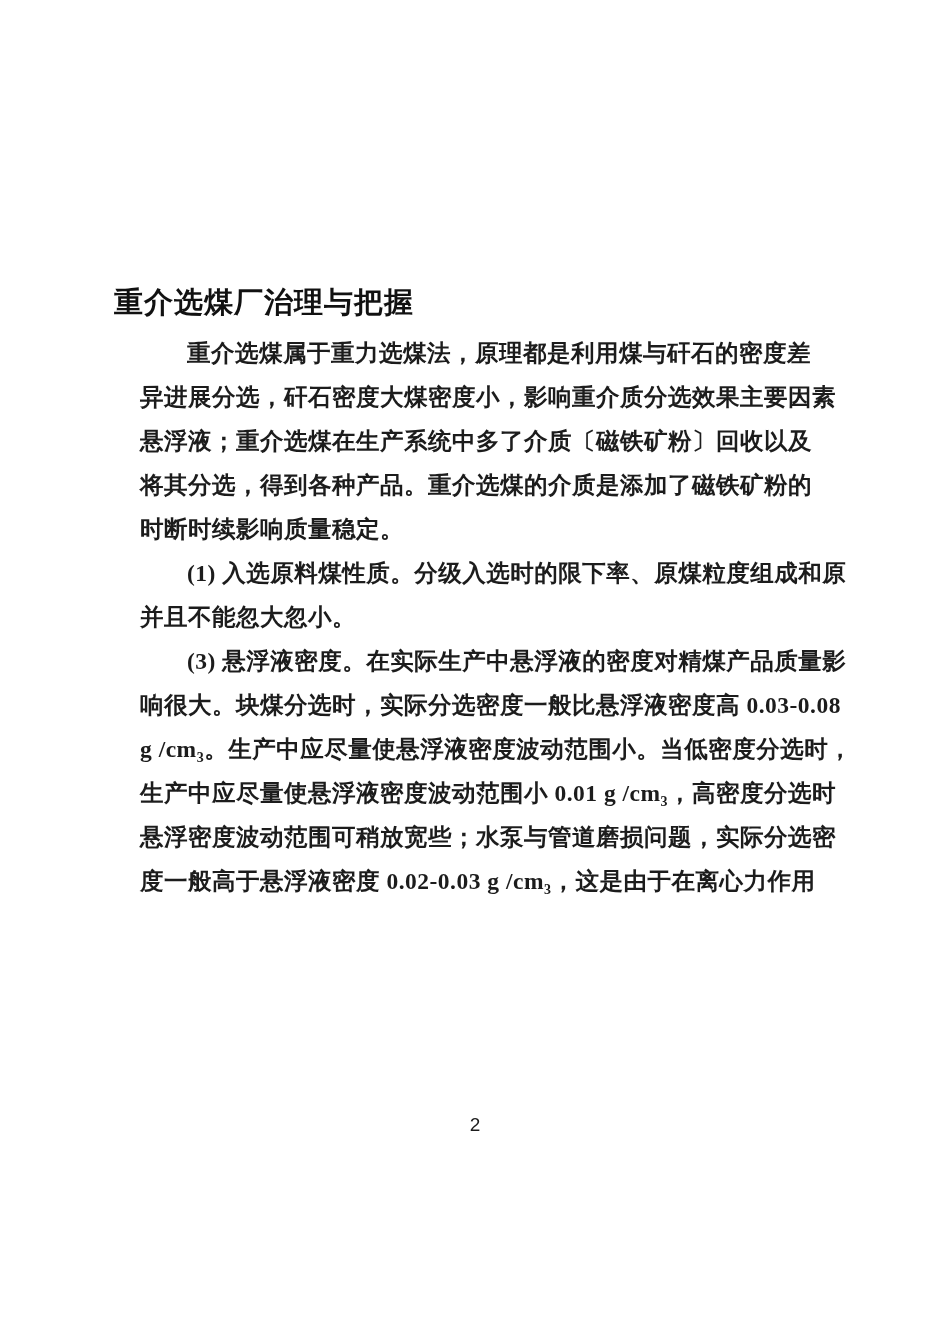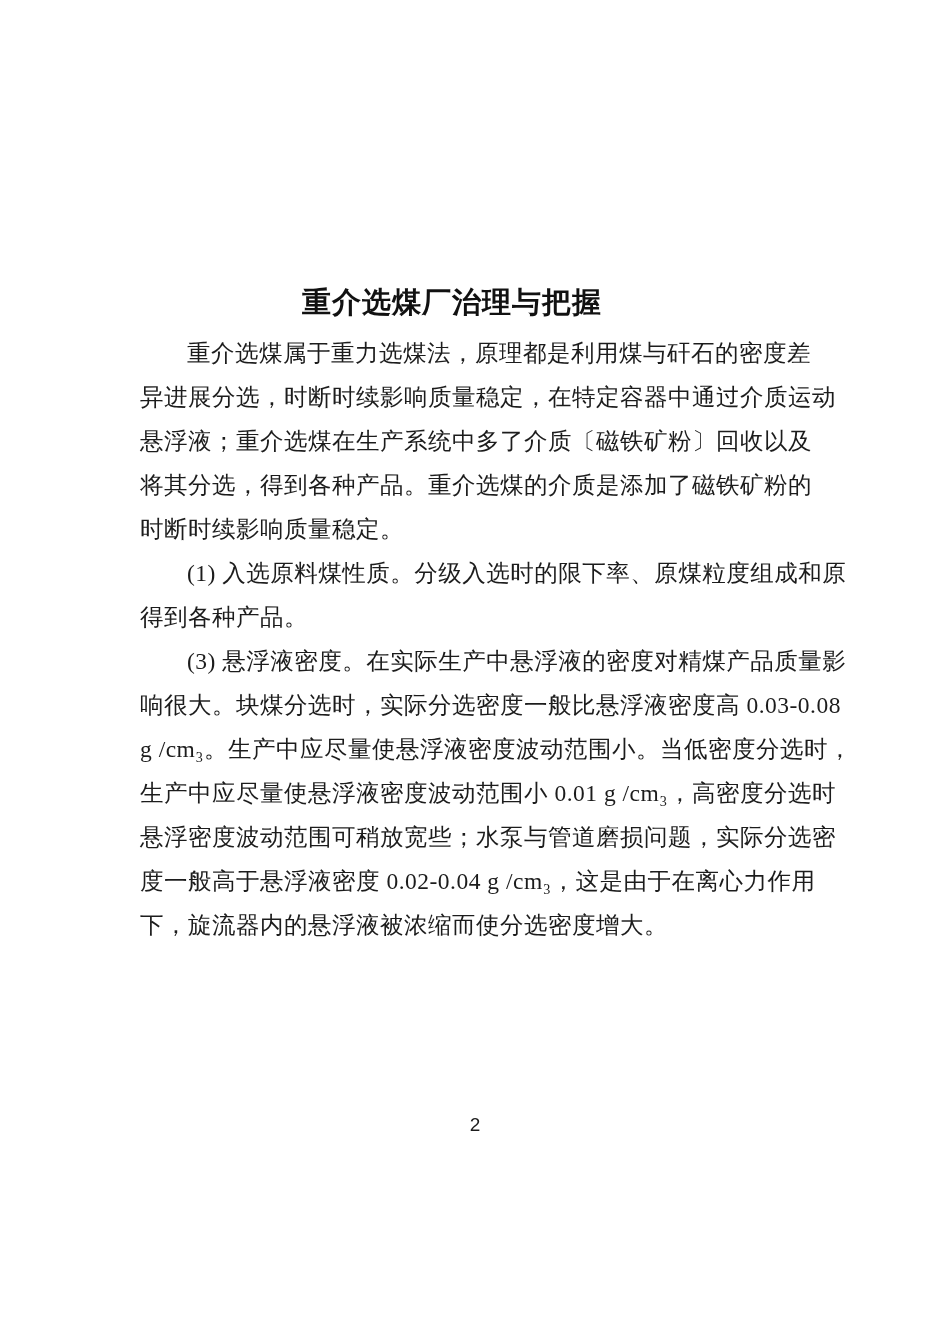--- a/index.html
+++ b/index.html
@@ -16,32 +16,32 @@
     overflow: hidden;
   }
   .doc {
     padding-top: 286px;
   }
   .title {
     margin: 0 0 0 140px;
     width: 676px;
     height: 32px;
     line-height: 32px;
-    text-align: center;
     font-size: 29px;
     font-weight: bold;
     font-family: "Liberation Sans", "DejaVu Sans", sans-serif;
     color: #111111;
     transform: translateX(-26px);
     letter-spacing: 1px;
   }
   .body-text {
     margin: 13px 0 0 140px;
     width: 700px;
     font-size: 23.5px;
+    font-weight: bold;
   }
   .para {
     margin: 0;
     padding: 0;
   }
   .line {
     height: 44px;
     line-height: 44px;
     white-space: nowrap;
     letter-spacing: 0.5px;
@@ -65,40 +65,39 @@
 <body>
 
 <div class="doc">
 
   <h1 class="title">重介选煤厂治理与把握</h1>
 
   <div class="body-text">
 
     <div class="para">
       <div class="line indent">重介选煤属于重力选煤法，原理都是利用煤与矸石的密度差</div>
-      <div class="line">异进展分选，时断时续影响质量稳定，在特定容器中通过介质运动</div>
+      <div class="line">异进展分选，矸石密度大煤密度小，影响重介质分选效果主要因素</div>
       <div class="line">悬浮液；重介选煤在生产系统中多了介质〔磁铁矿粉〕回收以及</div>
       <div class="line">将其分选，得到各种产品。重介选煤的介质是添加了磁铁矿粉的</div>
       <div class="line">时断时续影响质量稳定。</div>
     </div>
 
 
     <div class="para">
       <div class="line indent">(1) 入选原料煤性质。分级入选时的限下率、原煤粒度组成和原</div>
-      <div class="line">得到各种产品。</div>
+      <div class="line">并且不能忽大忽小。</div>
     </div>
 
 
     <div class="para">
       <div class="line indent">(3) 悬浮液密度。在实际生产中悬浮液的密度对精煤产品质量影</div>
       <div class="line">响很大。块煤分选时，实际分选密度一般比悬浮液密度高 0.03-0.08</div>
       <div class="line">g /cm₃。生产中应尽量使悬浮液密度波动范围小。当低密度分选时，</div>
       <div class="line">生产中应尽量使悬浮液密度波动范围小 0.01 g /cm₃，高密度分选时</div>
       <div class="line">悬浮密度波动范围可稍放宽些；水泵与管道磨损问题，实际分选密</div>
-      <div class="line">度一般高于悬浮液密度 0.02-0.04 g /cm₃，这是由于在离心力作用</div>
-      <div class="line">下，旋流器内的悬浮液被浓缩而使分选密度增大。</div>
+      <div class="line">度一般高于悬浮液密度 0.02-0.03 g /cm₃，这是由于在离心力作用</div>
     </div>
 
   </div>
 
   <div class="footer">2</div>
 
 </div>
 
 </body></html>

